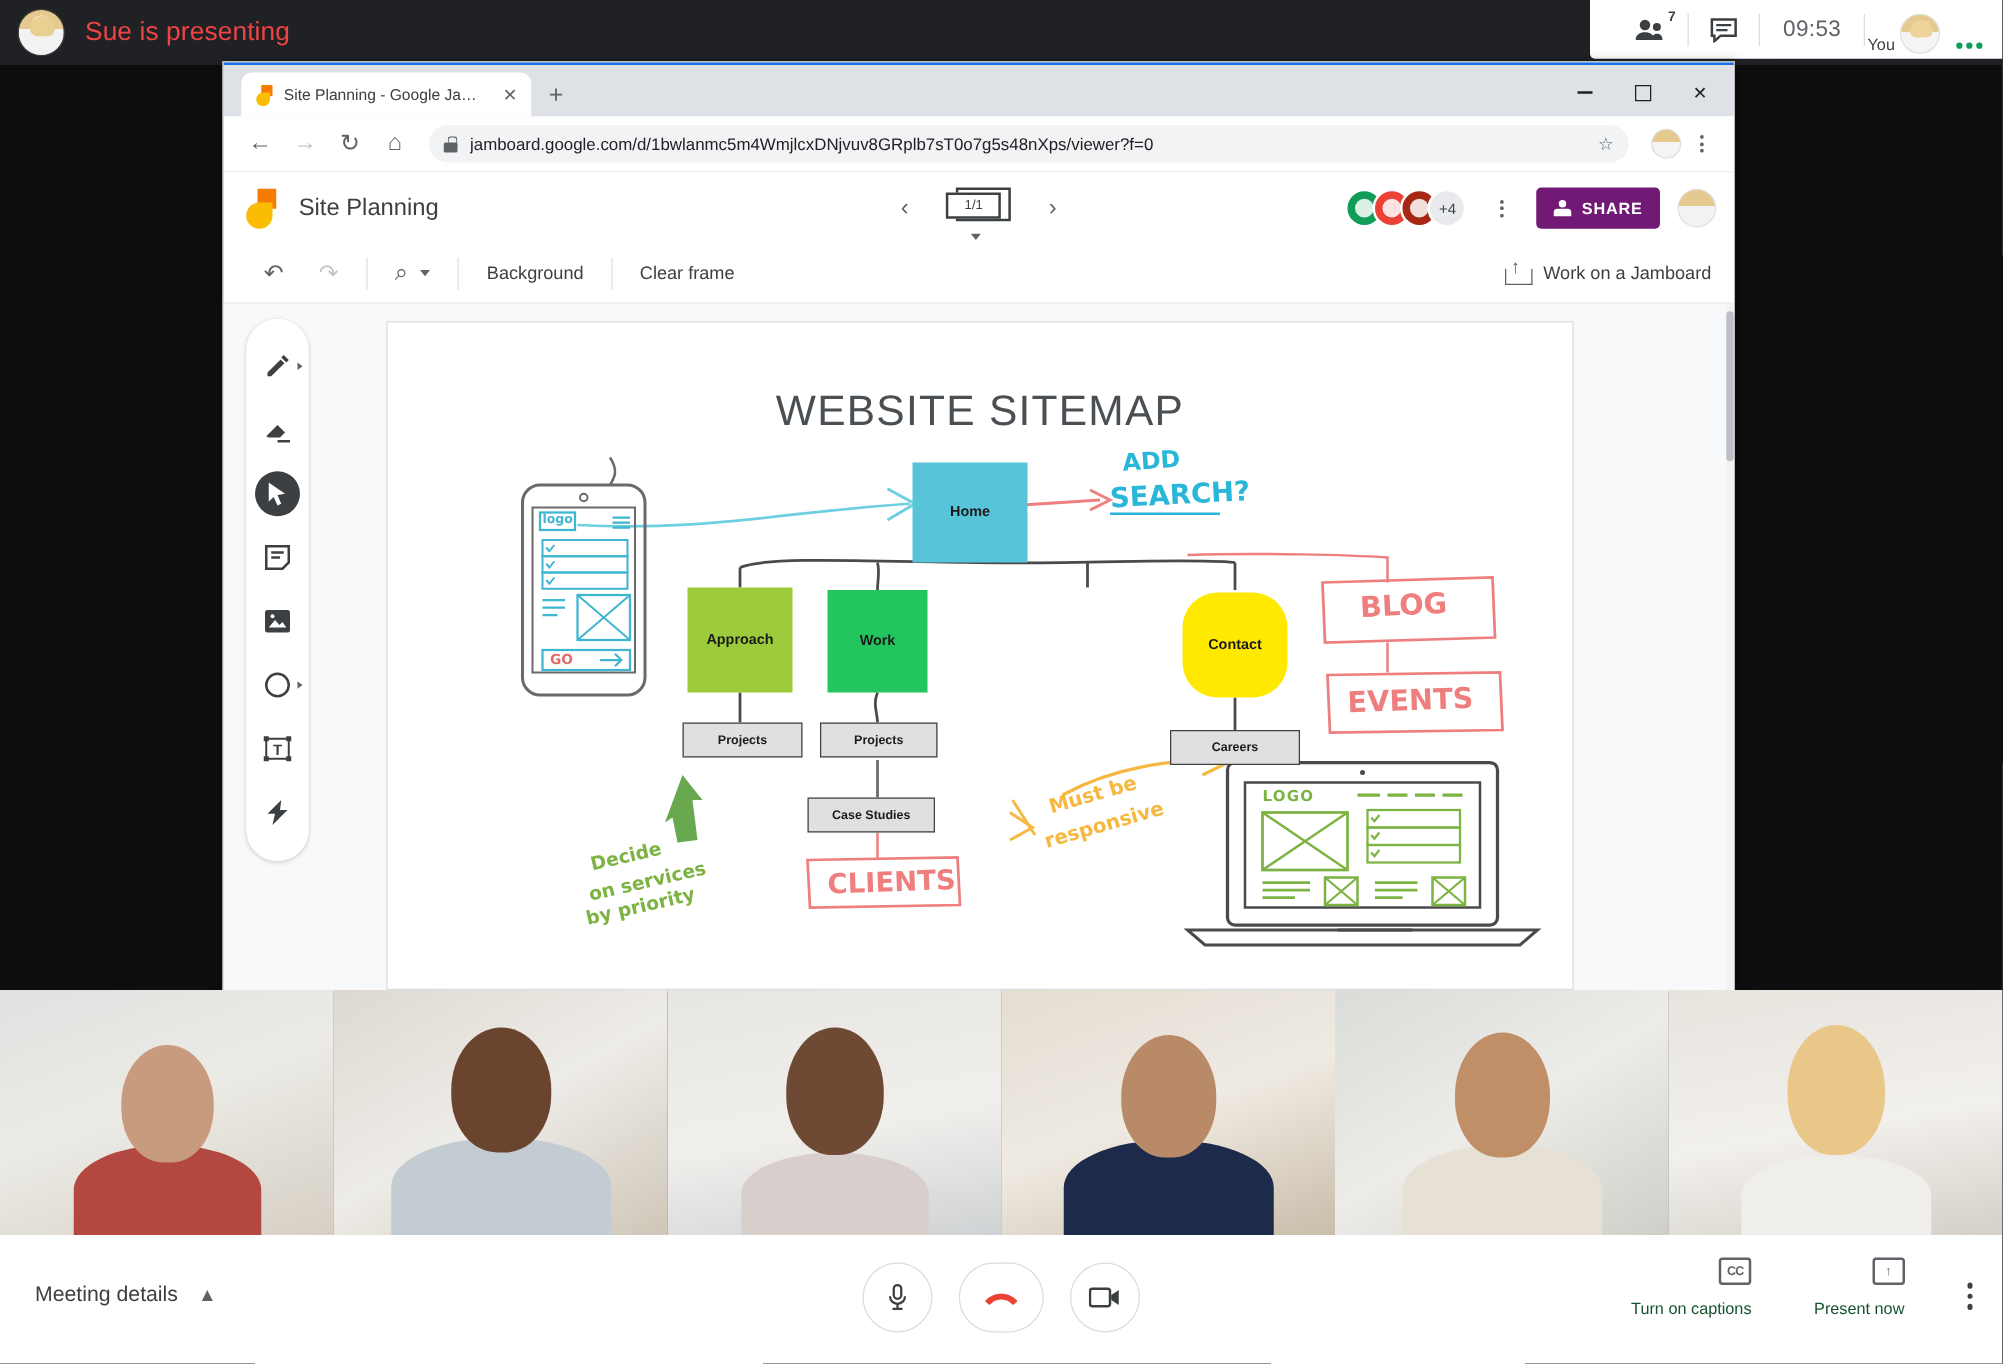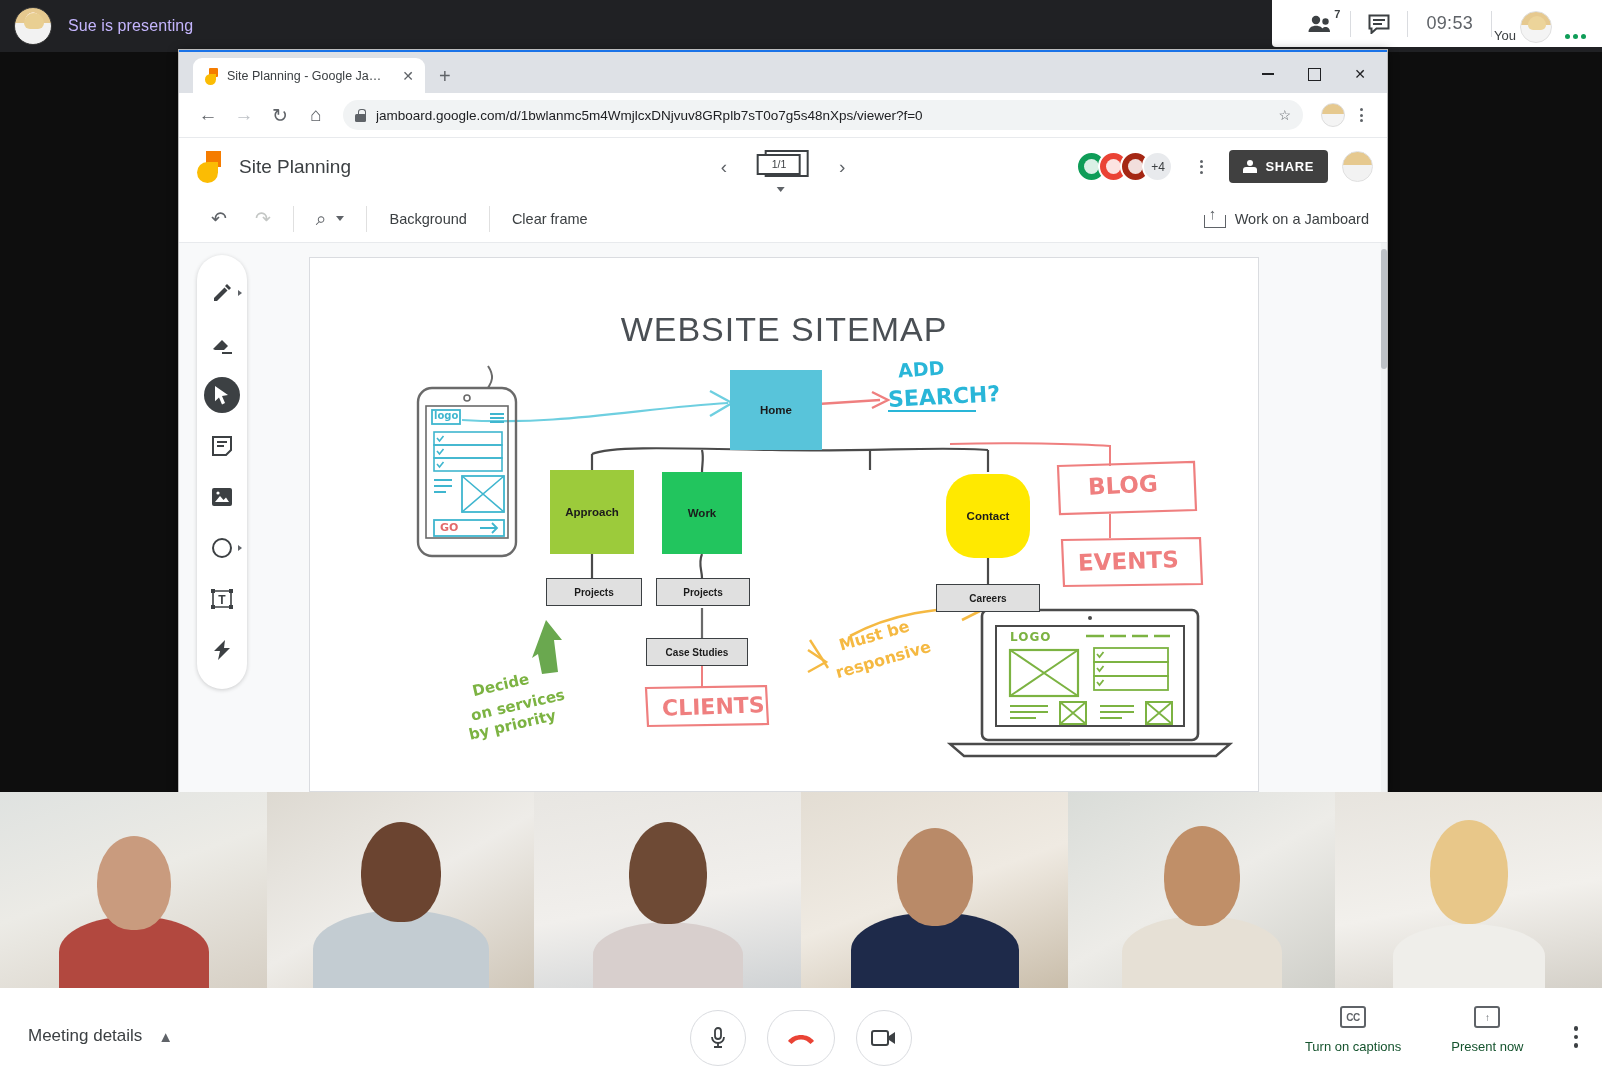--- a/index.html
+++ b/index.html
@@ -19,21 +19,21 @@
   .presenter-avatar {
     width:38px; height:38px; border-radius:50%;
     background: radial-gradient(circle at 50% 34%, #f6e3c8 0 26%, transparent 27%),
                 linear-gradient(180deg,#e6c98f 0 42%, #f2f2f2 42% 100%);
     border:1px solid #3a3a3a; overflow:hidden; position:relative;
   }
   .presenter-avatar::after{
     content:""; position:absolute; left:9px; top:5px; width:20px; height:16px;
     background:#e9cf92; border-radius:10px 10px 6px 6px;
   }
-  .presenter-text { color:#c4b5fd; font-size:16px; letter-spacing:.1px; }
+  .presenter-text { color:#ef4444; font-size:21px; letter-spacing:.1px; }
 
   .topbar-right {
     position:absolute; right:0; top:0; height:47px;
     background:#fff; display:flex; align-items:center;
     border-bottom-left-radius:4px; padding:0 4px 0 18px;
   }
   .tb-item { display:flex; align-items:center; justify-content:center; height:47px; padding:0 17px; position:relative; }
   .tb-divider { width:1px; height:26px; background:#dadce0; }
   .tb-time { font-size:18px; color:#5f6368; padding:0 18px; letter-spacing:.3px; }
   .ppl-badge {
@@ -111,21 +111,21 @@
     display:flex; align-items:center; justify-content:center; font-size:10.5px; color:#3c4043;}
   .frame-box .caret{position:absolute; left:20px; bottom:-8px; width:0;height:0;border-left:4px solid transparent;border-right:4px solid transparent;border-top:5px solid #5f6368;}
   .jam-actions { margin-left:auto; display:flex; align-items:center; gap:14px; }
   .collab-stack { display:flex; align-items:center; }
   .collab { width:31px; height:31px; border-radius:50%; border:2px solid #fff; margin-left:-9px; position:relative; }
   .collab:first-child{margin-left:0;}
   .collab.c1{background:#0f9d58;} .collab.c2{background:#ea4335;} .collab.c3{background:#a52714;}
   .collab.more{background:#e8eaed; color:#3c4043; font-size:12px; display:flex; align-items:center; justify-content:center; font-weight:500;}
   .collab .face{position:absolute; inset:6px; background:#fff; border-radius:50%; opacity:.85;}
   .share-btn {
-    background:#404040; color:#fff; font-size:13px; font-weight:600; letter-spacing:.6px;
+    background:#701a75; color:#fff; font-size:13px; font-weight:600; letter-spacing:.6px;
     height:33px; padding:0 14px; border-radius:4px; display:flex; align-items:center; gap:8px;
   }
   .share-ico { width:14px; height:14px; position:relative; }
   .share-ico::before{content:""; position:absolute; left:4px; top:0; width:6px; height:6px; border-radius:50%; background:#fff;}
   .share-ico::after{content:""; position:absolute; left:0; top:7px; width:14px; height:6px; border-radius:3px 3px 0 0; background:#fff;}
   .jam-avatar{ width:31px; height:31px; border-radius:50%; background:linear-gradient(180deg,#e6c98f 0 45%,#f2f2f2 45% 100%); border:1px solid #e0e0e0;}
 
   .jam-toolbar { height:48px; display:flex; align-items:center; padding:0 18px; border-bottom:1px solid #e8eaed; position:relative;}
   .tb-btn { height:40px; padding:0 14px; display:flex; align-items:center; gap:6px; font-size:14.5px; color:#3c4043; }
   .tb-icon { color:#5f6368; font-size:19px; }
@@ -183,21 +183,21 @@
   
   .bottombar { position:absolute; left:0; top:988px; width:1602px; height:103px; background:#fff; }
   .meeting-details { position:absolute; left:28px; top:38px; display:flex; align-items:center; gap:16px;
     font-size:17px; color:#3c4043; }
   .caret-up { font-size:15px; color:#5f6368; }
   .call-controls { position:absolute; left:50%; transform:translateX(-50%); top:22px; display:flex; gap:21px; }
   .ccbtn { width:56px; height:56px; border-radius:50%; border:1px solid #dadce0; background:#fff;
     display:flex; align-items:center; justify-content:center; color:#3c4043; font-size:22px; }
   .ccbtn.hangup { width:68px; border-radius:34px; color:#ea4335; font-size:24px; }
   .right-actions { position:absolute; right:18px; top:18px; display:flex; align-items:flex-start; gap:50px; }
-  .ract { display:flex; flex-direction:column; align-items:center; gap:11px; width:auto; }
+  .ract { display:flex; flex-direction:column; align-items:flex-end; gap:11px; width:auto; }
   .ract-icon { width:26px; height:22px; border:2px solid #5f6368; border-radius:3px; display:flex;
     align-items:center; justify-content:center; font-size:10px; font-weight:700; color:#5f6368; letter-spacing:-.5px;}
   .ract-label { font-size:13px; color:#14532d; }
   .dots-v { display:flex; flex-direction:column; gap:4px; margin-top:20px; margin-right:6px;}
   .dots-v i{width:4.5px;height:4.5px;border-radius:50%;background:#3c4043;display:block;}
 </style>
 </head>
 <body>
 
 <div class="root">

